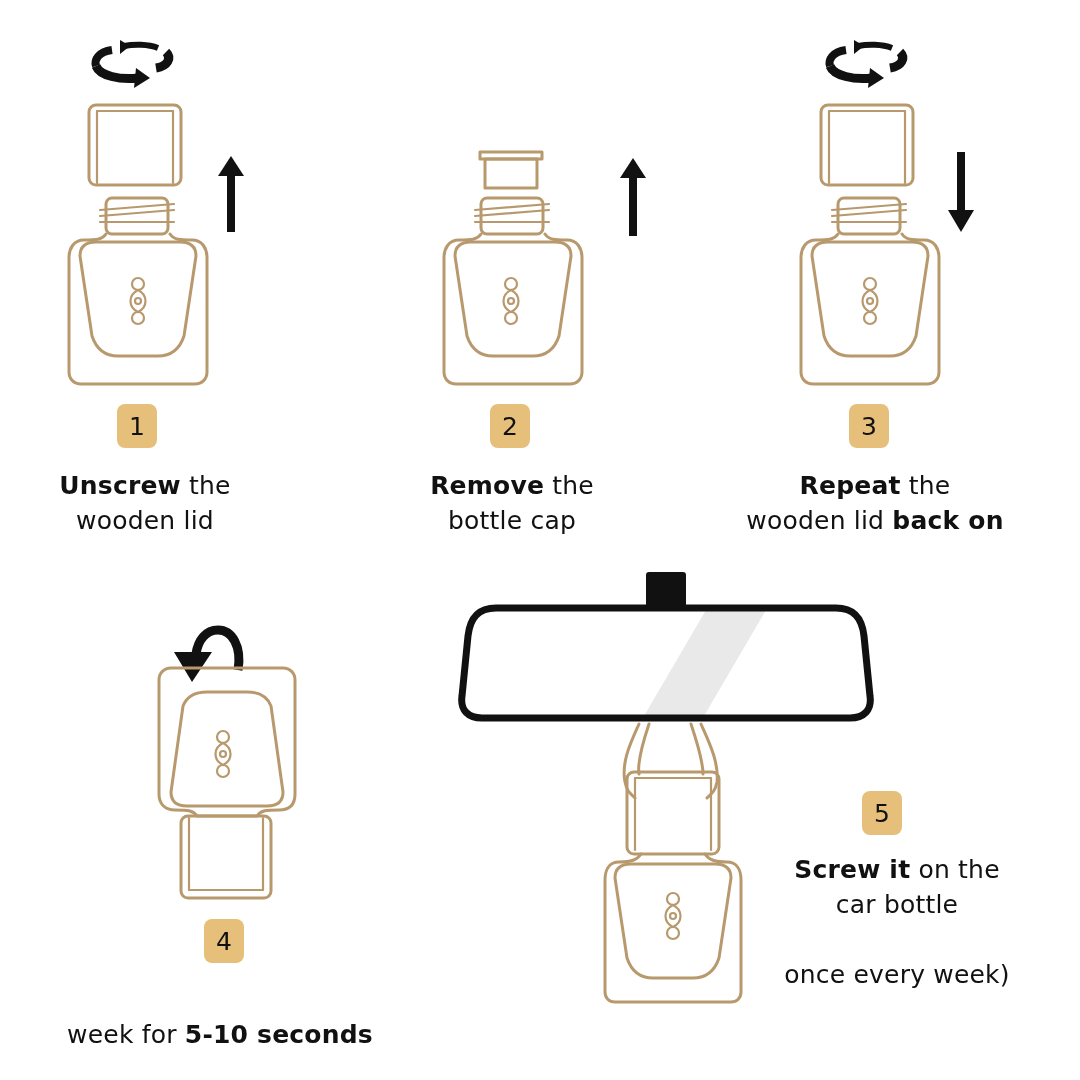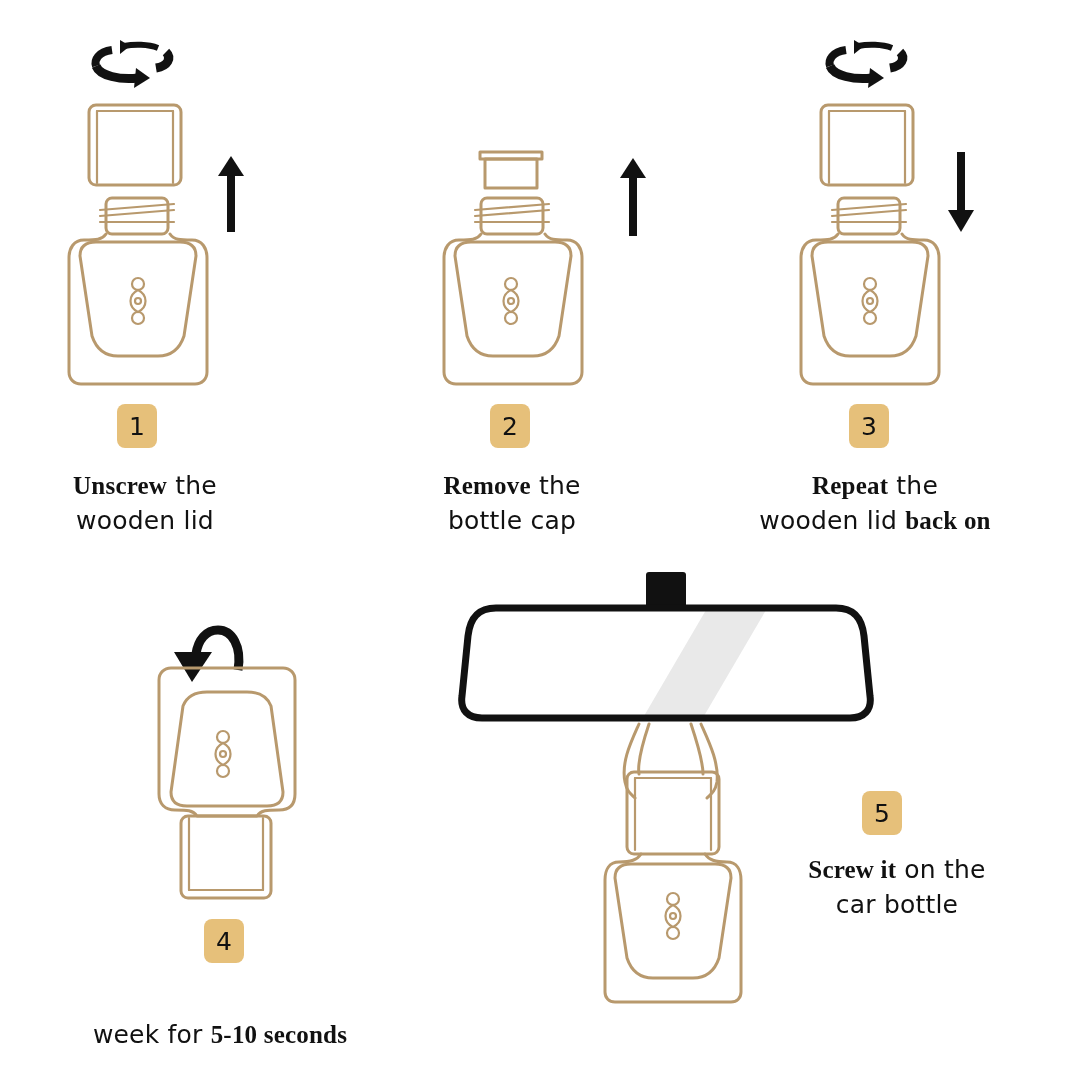--- a/index.html
+++ b/index.html
@@ -1,19 +1,19 @@
 <!DOCTYPE html>
 <html><head>
 <meta charset="utf-8">
 <style>
   html,body{margin:0;padding:0;background:#ffffff;}
   body{width:1080px;height:1080px;position:relative;overflow:hidden;font-family:"DejaVu Sans","Liberation Sans",sans-serif;color:#111;}
   .badge{position:absolute;width:40px;height:44px;border-radius:8px;background:var(--badge);color:#111;font-size:25px;display:flex;align-items:center;justify-content:center;font-family:"DejaVu Sans",sans-serif;}
   .caption{position:absolute;text-align:center;font-size:25px;line-height:35px;letter-spacing:0.2px;}
-  .caption b{font-weight:bold;font-family:Liberation Serif, serif;}
+  .caption b{font-weight:bold;}
   svg{position:absolute;overflow:visible;}
   .g{fill:none;stroke:var(--gold);stroke-width:3;stroke-linejoin:round;stroke-linecap:round;}
   .gt{fill:none;stroke:var(--gold);stroke-width:2.2;stroke-linecap:round;}
 </style>
 </head>
 <body style="--gold: #b8996d; --badge: #e6c07a;">
 
 <style>
   body{--gold:#b8996d;--badge:#e6c07a;}
 </style>
@@ -191,14 +191,15 @@
       <circle class="gt" cx="0" cy="17" r="6"></circle>
     </g>
   </svg>
   <div class="badge" style="left:862px;top:791px">
       <span>5</span>
     </div>
   <div class="caption" style="left:752px;width:290px;top:852px">
     <b>Screw it</b><span> on the</span><br>
     <span>car bottle</span><br>
     <br>
+    <span>once every week)</span>
   </div>
 </div>
 
 </body></html>

